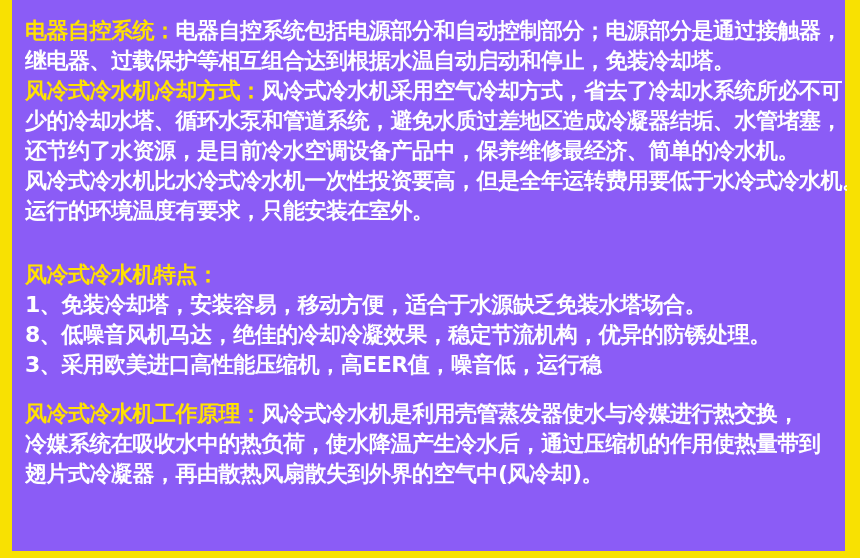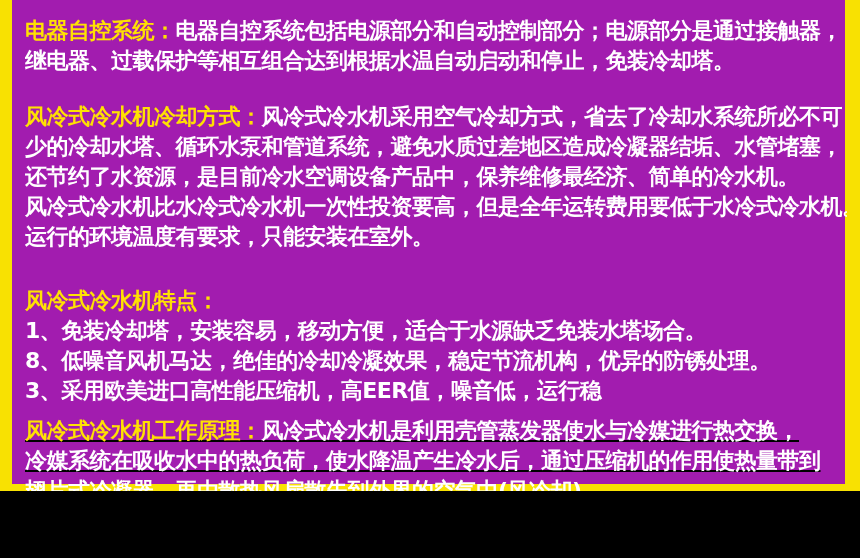--- a/index.html
+++ b/index.html
@@ -3,43 +3,43 @@
 <meta charset="utf-8">
 <style>
   html, body {
     margin: 0;
     padding: 0;
     background: #000000;
   }
   .canvas {
     position: relative;
     width: 860px;
-    height: 491px;
-    background: #a21caf;
+    height: 558px;
+    background: #8b5cf6;
     overflow: hidden;
     font-family: "DejaVu Sans", "Liberation Sans", sans-serif;
   }
   .border-strip {
     position: absolute;
     background: #f8e102;
   }
   .border-left   { left: 0; top: 0; width: 12px; height: 558px; }
   .border-right  { right: 0; top: 0; width: 15px; height: 558px; }
   .border-bottom { left: 0; bottom: 0; width: 860px; height: 7px; }
   .content {
     position: absolute;
     left: 25px;
     top: 16px;
     width: 822px;
     overflow: hidden;
   }
   .section { margin: 0; }
-  .section:nth-child(2) { margin-top: 26px; }
+  .section:nth-child(2) { }
   .section:nth-child(3) { margin-top: 34px; }
-  .section:nth-child(4) { margin-top: 10px; text-decoration: underline; }
+  .section:nth-child(4) { margin-top: 19px; }
   .line {
     font-size: 22px;
     font-weight: bold;
     line-height: 30px;
     letter-spacing: -0.5px;
     white-space: nowrap;
     color: #ffffff;
   }
   .heading {
     color: #ffe102;

